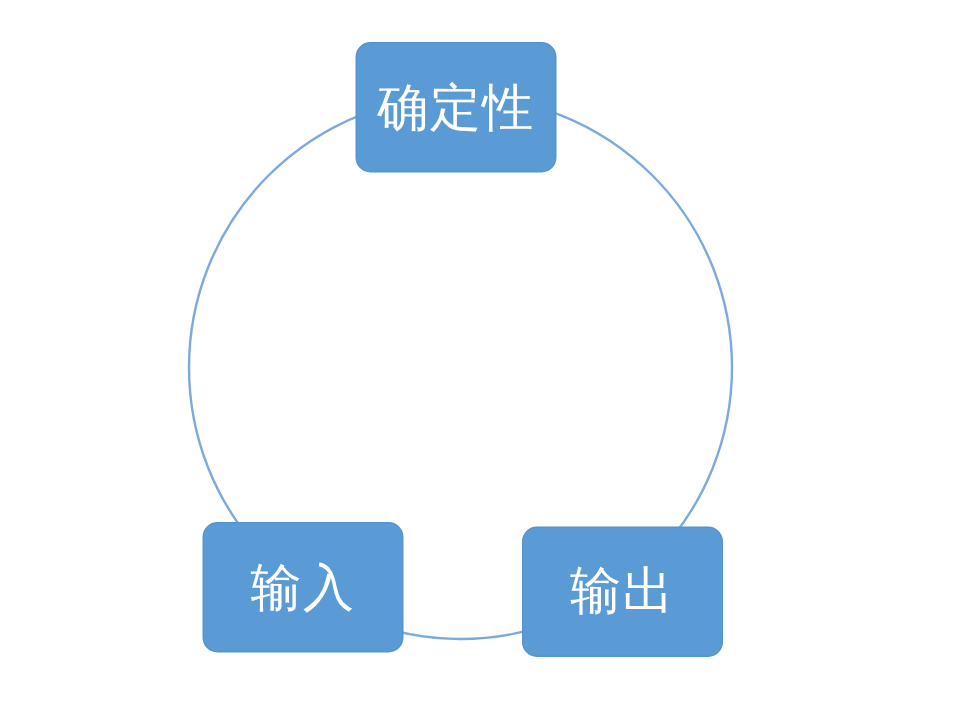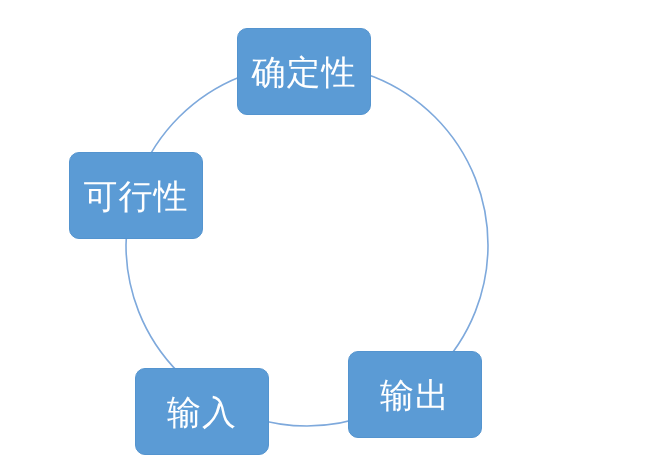--- a/index.html
+++ b/index.html
@@ -37,22 +37,22 @@
     color: #ffffff;
     font-size: 34px;
     line-height: 1;
     z-index: 2;
     letter-spacing: 1px;
     user-select: none;
   }
   .node-top         { left: 237px; top: 28px;  }
   .node-upper-left  { left: 69px;  top: 152px; }
   .node-upper-right { left: 409px; top: 153px; }
-  .node-lower-left  { left: 135px; top: 368px; }
-  .node-lower-right { left: 348px; top: 351px; }
+  .node-lower-left  { left: 135px; top: 348px; }
+  .node-lower-right { left: 348px; top: 351px; font-family: Liberation Serif, serif; }
 </style>
 </head>
 <body>
 
 <div class="canvas">
 
   <svg class="cycle-svg" viewBox="0 0 649 475" xmlns="http://www.w3.org/2000/svg" aria-hidden="true">
     <circle cx="307" cy="245" r="181" fill="none" stroke="#7EA9DC" stroke-width="1.6"></circle>
   </svg>
 
@@ -62,17 +62,14 @@
 
 
   <div class="node node-lower-right">
     <span>输出</span>
   </div>
 
   <div class="node node-lower-left">
     <span>输入</span>
   </div>
 
-  <div class="node node-upper-left">
-    <span>可行性</span>
-  </div>
 
 </div>
 
 </body></html>

